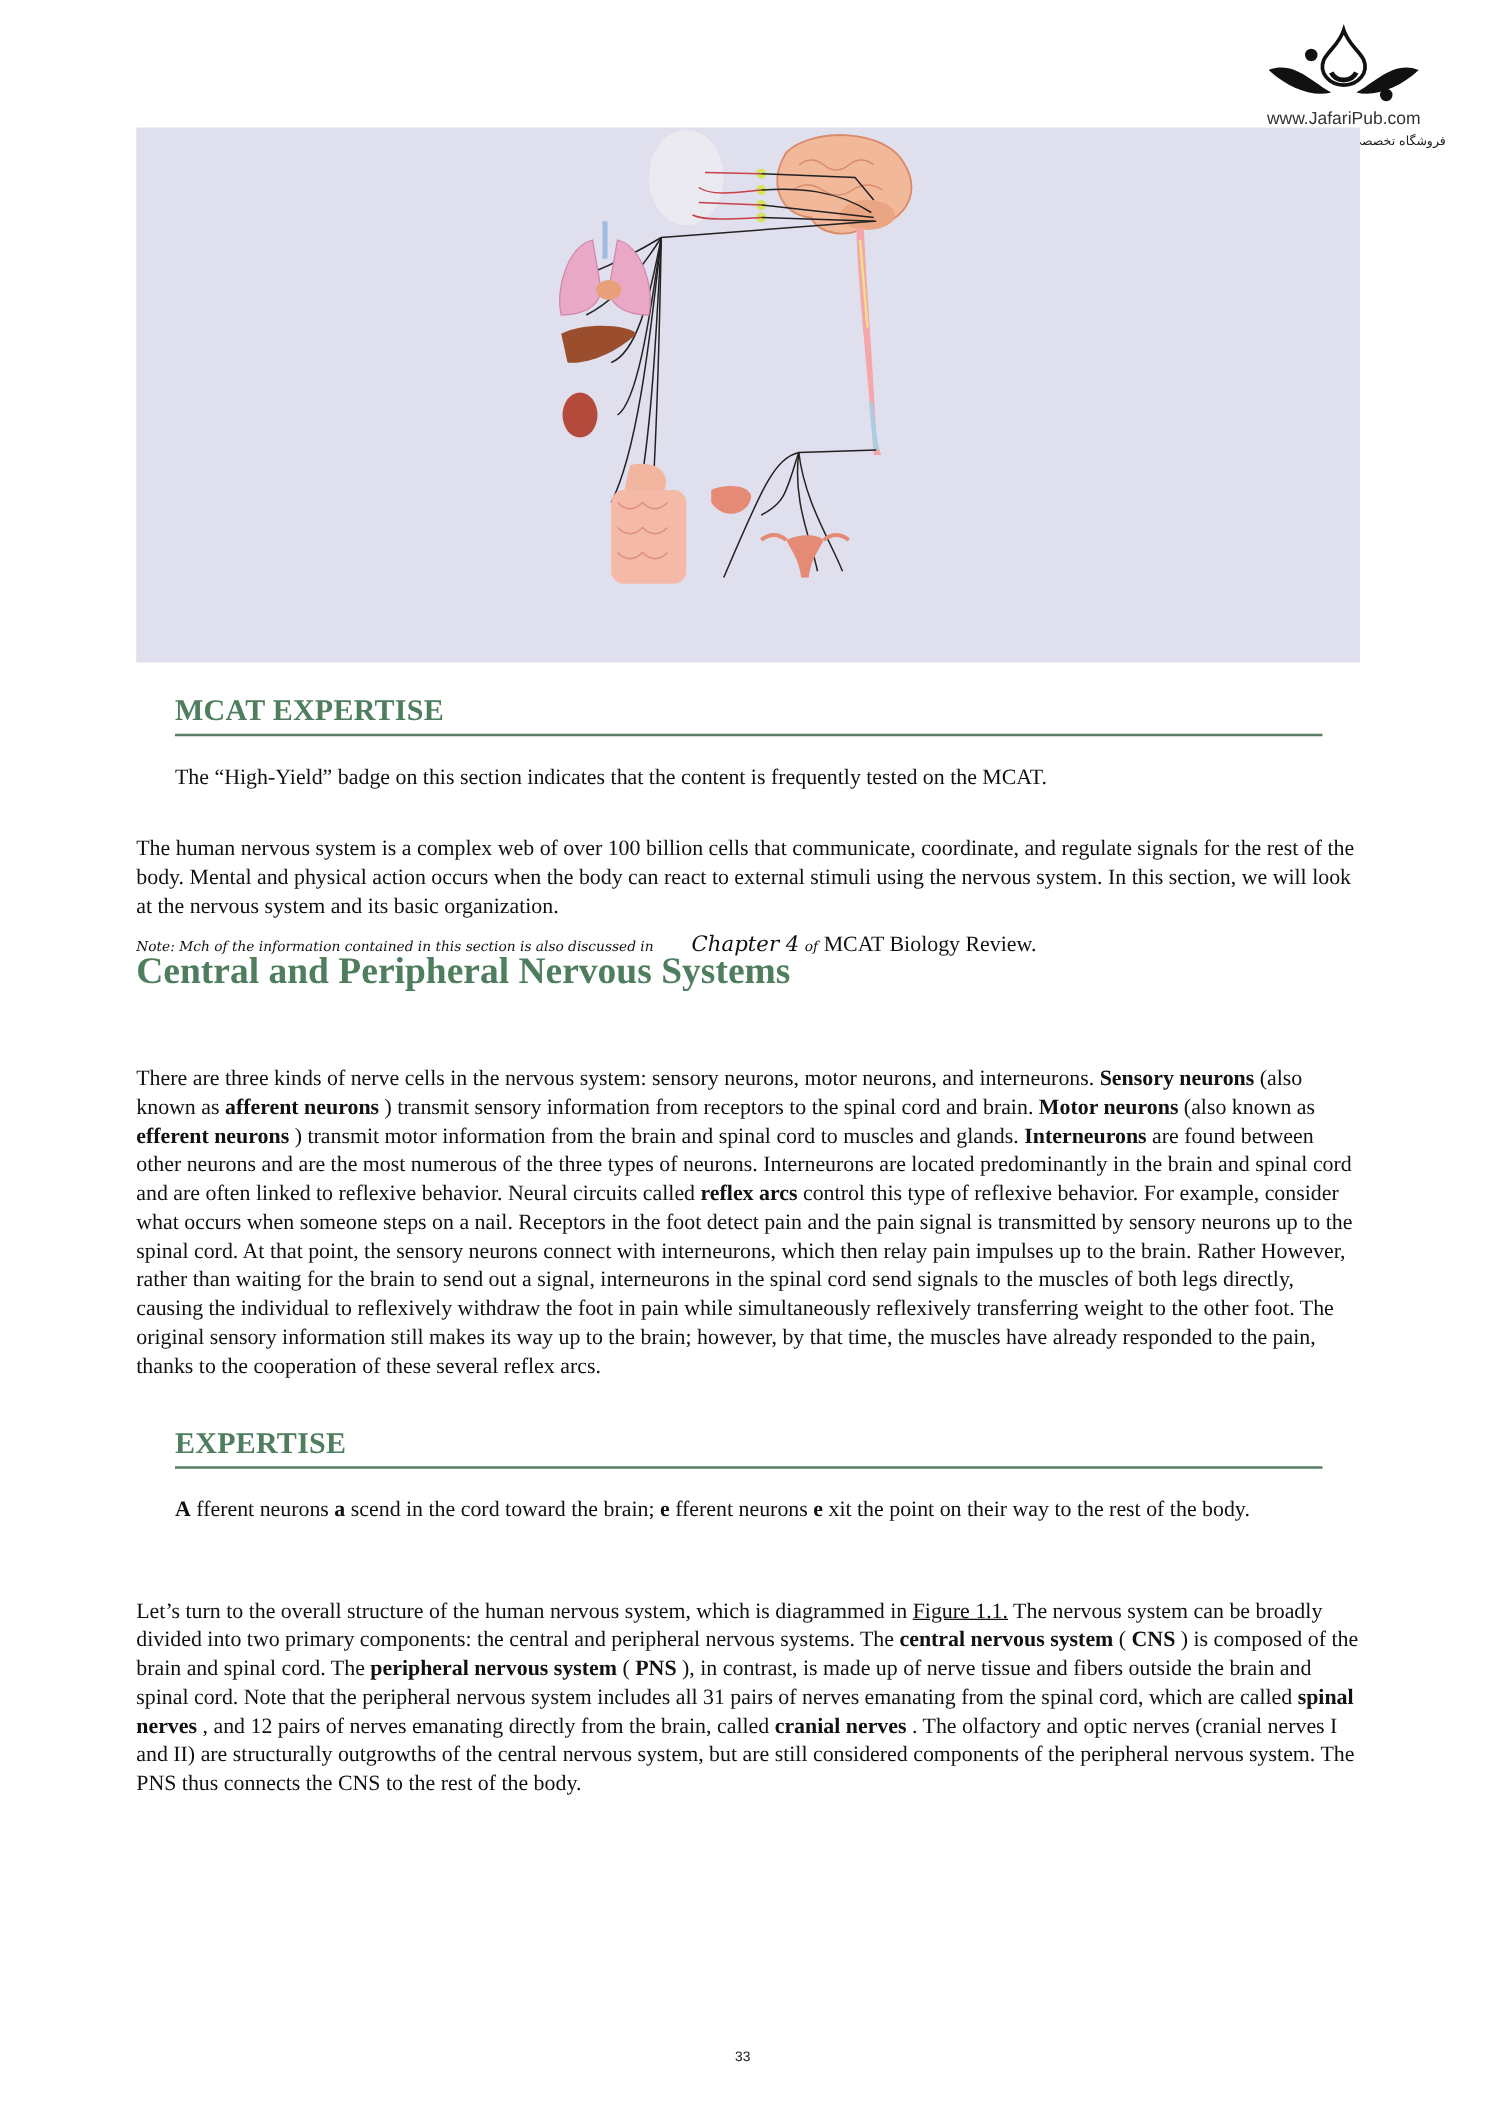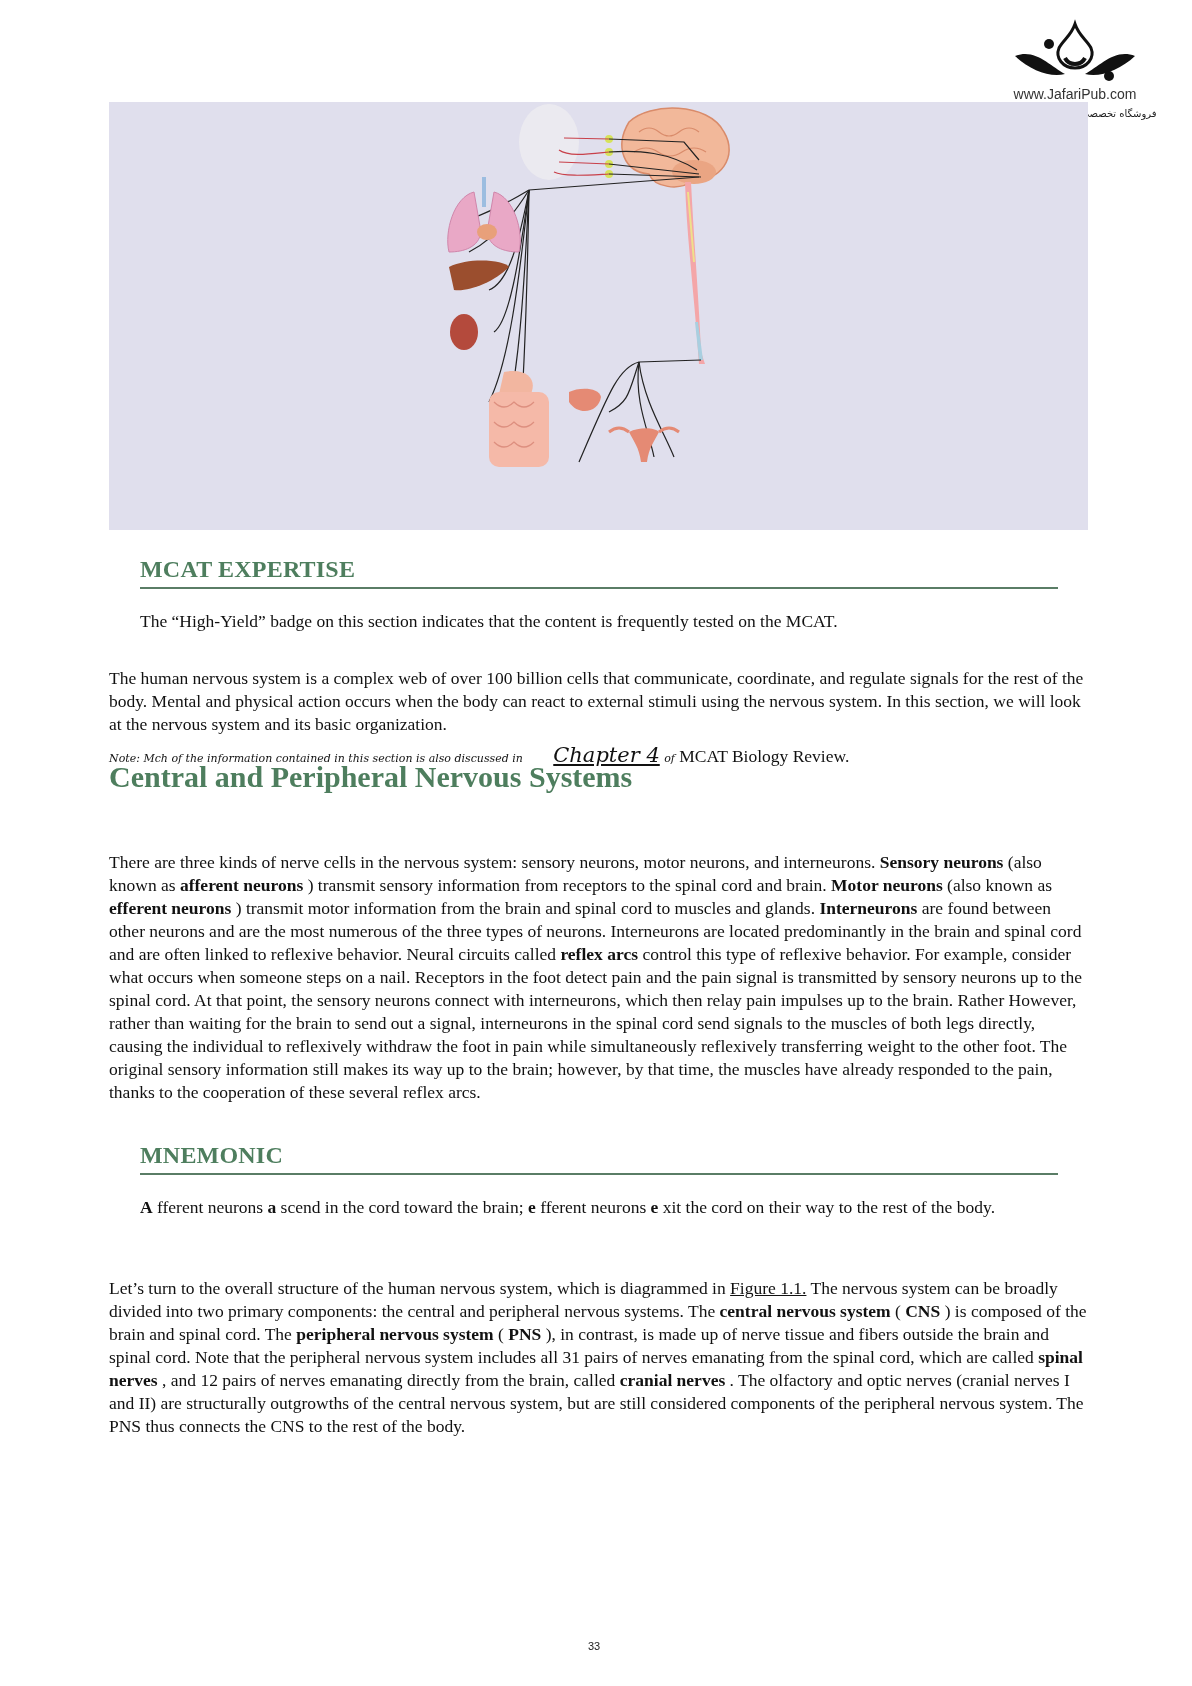--- a/index.html
+++ b/index.html
@@ -13,21 +13,21 @@
 
     .figure { position: absolute; left: 109px; top: 102px; width: 979px; height: 428px; background: #e0dfed; overflow: hidden; }
     .figure svg { position: absolute; left: 0; top: 0; }
 
     .box-heading { position: absolute; left: 140px; width: 918px; font-size: 24px; font-weight: bold; color: #4e7e5e;
       border-bottom: 2px solid #5a7d66; padding-bottom: 4px; letter-spacing: 0.2px; }
     .box-text { position: absolute; left: 140px; width: 918px; font-size: 17.5px; line-height: 23px; }
     .para { position: absolute; left: 109px; width: 980px; font-size: 17.5px; line-height: 23px; margin-top: 15px; }
     .note { position: absolute; left: 109px; width: 980px; font-size: 17.5px; line-height: 23px; }
     .note .it { font-style: italic; font-family: "DejaVu Serif", serif; font-size: 11px; }
-    .note .link { font-style: italic; font-family: "DejaVu Serif", serif; font-size: 21px; text-decoration: underline; margin-left: 26px; }
+    .note .link { font-style: italic; font-family: "DejaVu Serif", serif; font-size: 17px; margin-left: 26px; }
     .section-title { position: absolute; left: 109px; font-size: 30px; font-weight: bold; color: #4e7e5e; }
     b { font-weight: bold; }
     a.inline-link { color: #111; text-decoration: underline; }
     .page-num { position: absolute; left: 588px; top: 1640px; font-family: "Liberation Sans", sans-serif; font-size: 11px; color: #222; }
   </style>
 </head>
 <body>
 
 <div class="logo">
   <svg width="140" height="70" viewBox="0 0 140 70">
@@ -108,18 +108,18 @@
   <span class="it">Note: Mch of the information contained in this section is also discussed in</span>
   <a class="link">Chapter 4</a>
   <span class="it">of</span>
   <span>MCAT Biology Review.</span>
 </div>
 
 <div class="section-title" style="top:760px;">Central and Peripheral Nervous Systems</div>
 
 <div class="para" style="top:836px;"><span>There are three kinds of nerve cells in the nervous system: sensory neurons, motor neurons, and interneurons. </span><b>Sensory neurons</b><span> (also known as </span><b>afferent neurons</b><span> ) transmit sensory information from receptors to the spinal cord and brain. </span><b>Motor neurons</b><span> (also known as </span><b>efferent neurons</b><span> ) transmit motor information from the brain and spinal cord to muscles and glands. </span><b>Interneurons</b><span> are found between other neurons and are the most numerous of the three types of neurons. Interneurons are located predominantly in the brain and spinal cord and are often linked to reflexive behavior. Neural circuits called </span><b>reflex arcs</b><span> control this type of reflexive behavior. For example, consider what occurs when someone steps on a nail. Receptors in the foot detect pain and the pain signal is transmitted by sensory neurons up to the spinal cord. At that point, the sensory neurons connect with interneurons, which then relay pain impulses up to the brain. Rather However, rather than waiting for the brain to send out a signal, interneurons in the spinal cord send signals to the muscles of both legs directly, causing the individual to reflexively withdraw the foot in pain while simultaneously reflexively transferring weight to the other foot. The original sensory information still makes its way up to the brain; however, by that time, the muscles have already responded to the pain, thanks to the cooperation of these several reflex arcs.</span></div>
 
-<div class="box-heading" style="top:1142px;">MNEMONIC</div>
-<div class="box-text" style="top:1196px;"><b>A</b><span> fferent neurons </span><b>a</b><span> scend in the cord toward the brain; </span><b>e</b><span> fferent neurons </span><b>e</b><span> xit the cord on their way to the rest of the body.</span></div>
+<div class="box-heading" style="top:1142px;">EXPERTISE</div>
+<div class="box-text" style="top:1196px;"><b>A</b><span> fferent neurons </span><b>a</b><span> scend in the cord toward the brain; </span><b>e</b><span> fferent neurons </span><b>e</b><span> xit the point on their way to the rest of the body.</span></div>
 
 <div class="para" style="top:1262px;"><span>Let’s turn to the overall structure of the human nervous system, which is diagrammed in </span><a class="inline-link">Figure 1.1.</a><span> The nervous system can be broadly divided into two primary components: the central and peripheral nervous systems. The </span><b>central nervous system</b><span> ( </span><b>CNS</b><span> ) is composed of the brain and spinal cord. The </span><b>peripheral nervous system</b><span> ( </span><b>PNS</b><span> ), in contrast, is made up of nerve tissue and fibers outside the brain and spinal cord. Note that the peripheral nervous system includes all 31 pairs of nerves emanating from the spinal cord, which are called </span><b>spinal nerves</b><span> , and 12 pairs of nerves emanating directly from the brain, called </span><b>cranial nerves</b><span> . The olfactory and optic nerves (cranial nerves I and II) are structurally outgrowths of the central nervous system, but are still considered components of the peripheral nervous system. The PNS thus connects the CNS to the rest of the body.</span></div>
 
 <div class="page-num">33</div>
 
 </body></html>

